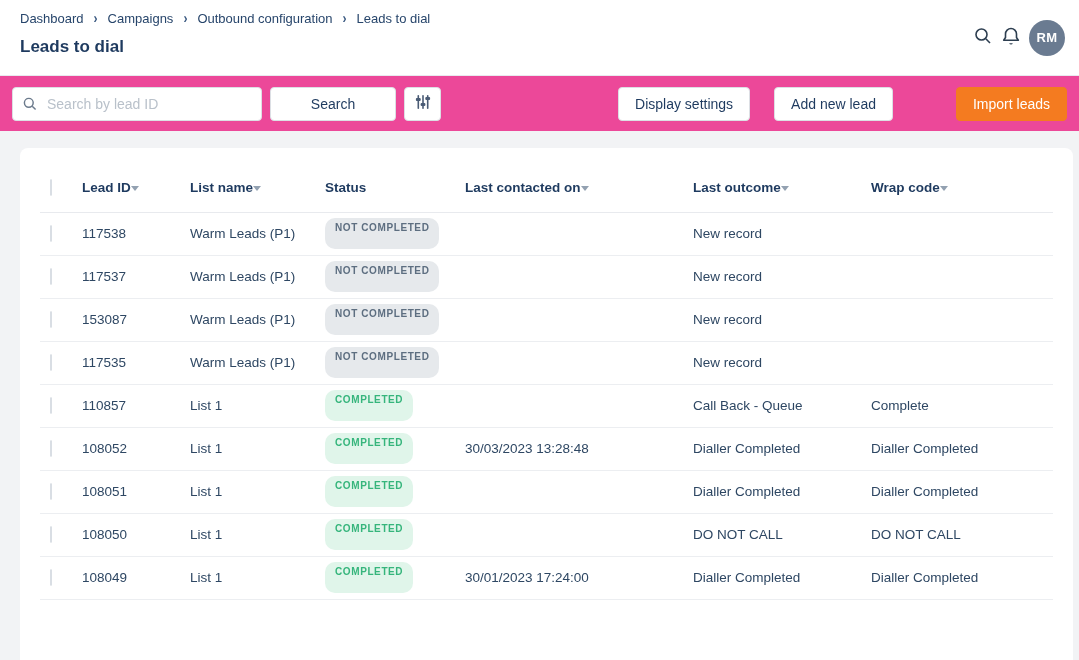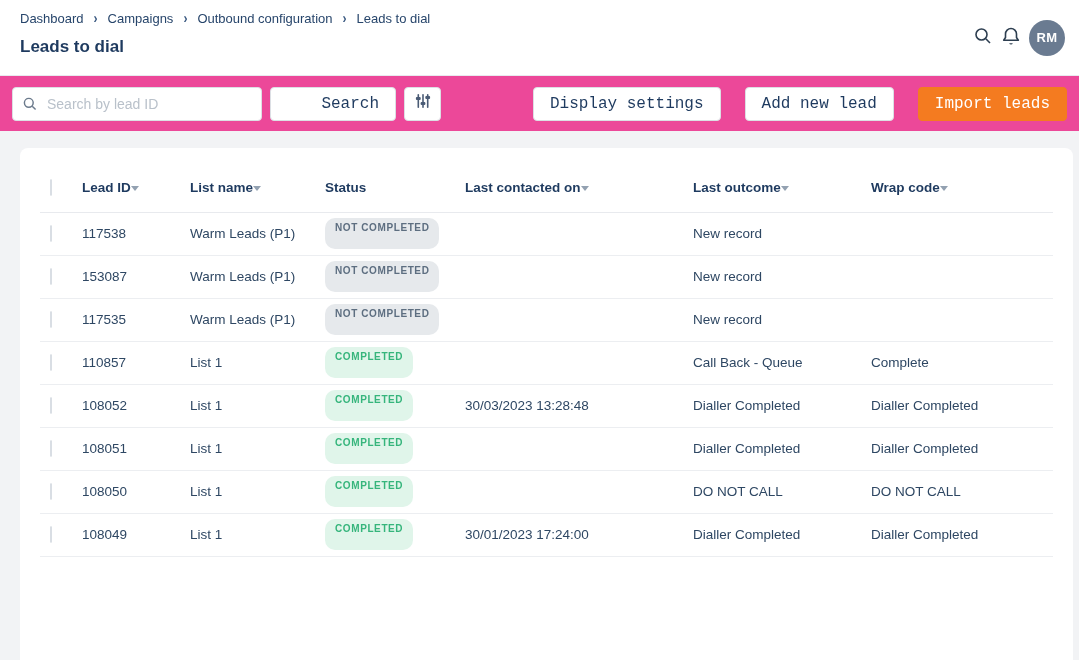--- a/index.html
+++ b/index.html
@@ -62,32 +62,32 @@
     border: 1px solid var(--border); border-radius: 4px;
     padding: 0 10px 0 34px;
     font-size: 14px; color: #2e4763;
     font-family: inherit; outline: none;
   }
   .search-input::placeholder { color: #b9c1ca; }
   .btn {
     height: 34px;
     border: 1px solid var(--border);
     background: #fff; border-radius: 4px;
-    font-size: 16px; color: var(--navy);
-    font-family: Liberation Mono, monospace; cursor: pointer;
+    font-size: 14px; color: var(--navy);
+    font-family: Liberation Sans, sans-serif; cursor: pointer;
     padding: 0 16px;
-    text-align: right;
   }
   .btn-search { width: 126px; margin-left: 8px; }
   .btn-filter { width: 37px; margin-left: 8px; display: flex; align-items: center; justify-content: center; padding: 0; }
   .toolbar-right { margin-left: auto; display: flex; gap: 24px; align-items: center; }
   .btn-primary {
     background: var(--accent-orange);
     border-color: var(--accent-orange);
     color: #fff;
+    margin-left: 39px;
   }
 
   
   .content {
     background: var(--page-gray);
     height: 529px;
     padding: 17px 6px 0 20px;
   }
   .card {
     background: #fff;
@@ -265,20 +265,31 @@
     <td>117538</td>
     <td>Warm Leads (P1)</td>
     <td>
       <span class="badge not-completed">NOT COMPLETED</span>
     </td>
     <td></td>
     <td>New record</td>
     <td></td>
   </tr>
 
+  <tr>
+    <td><span class="checkbox"></span></td>
+    <td>117537</td>
+    <td>Warm Leads (P1)</td>
+    <td>
+      <span class="badge not-completed">NOT COMPLETED</span>
+    </td>
+    <td></td>
+    <td>New record</td>
+    <td></td>
+  </tr>
 
   <tr>
     <td><span class="checkbox"></span></td>
     <td>153087</td>
     <td>Warm Leads (P1)</td>
     <td>
       <span class="badge not-completed">NOT COMPLETED</span>
     </td>
     <td></td>
     <td>New record</td>

